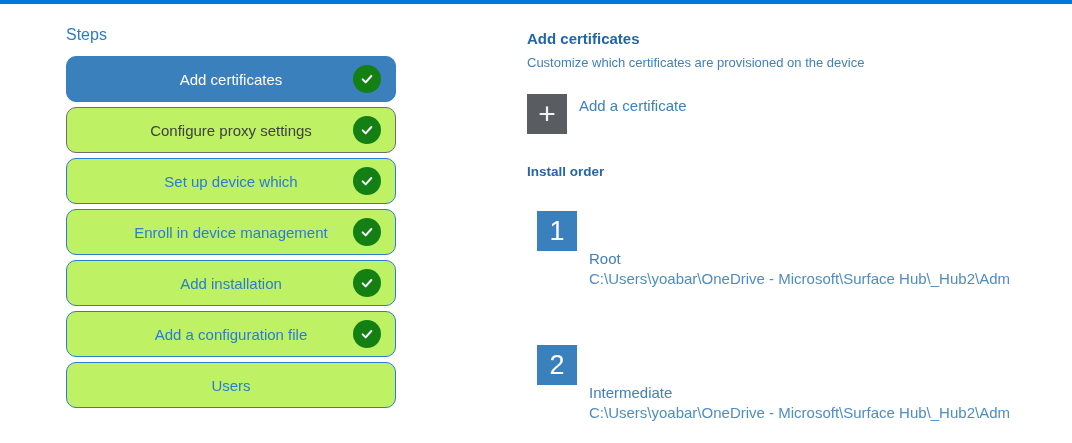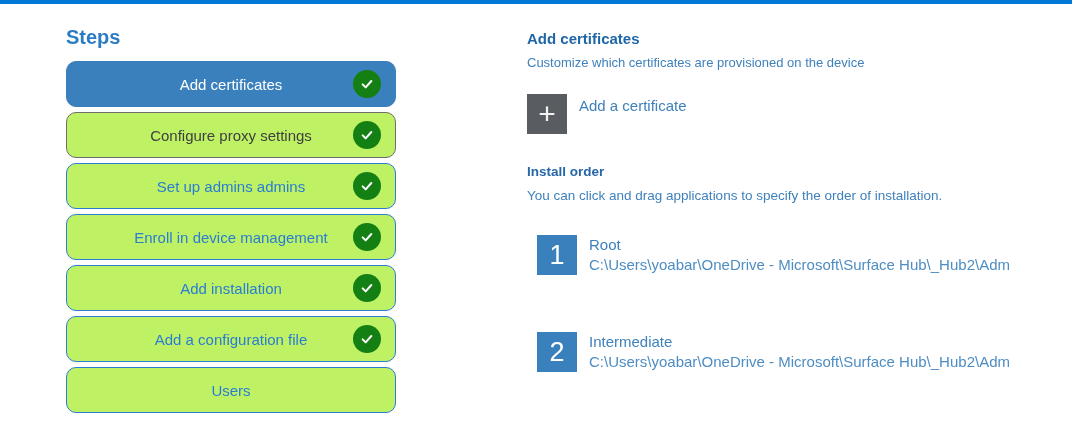--- a/index.html
+++ b/index.html
@@ -13,21 +13,21 @@
   .top-bar {
     position: absolute; left: 0; top: 0;
     width: 1072px; height: 4px;
     background: #0078d7;
   }
   
   .steps-panel {
     position: absolute; left: 66px; top: 26px; width: 330px;
   }
   .steps-title {
-    font-size: 20px; font-weight: bold; color: #2b7cc4;
+    font-size: 16px; font-weight: normal; color: #2b7cc4;
     margin-bottom: 12px;
   }
   .step-button {
     position: relative;
     width: 330px; height: 46px;
     margin-bottom: 5px;
     border-radius: 10px;
     background: #bef264;
     border: 1px solid #2b7cd3;
     color: #2b7cd3;
@@ -93,21 +93,21 @@
     display: flex; align-items: flex-start;
     margin-bottom: 57px;
     cursor: grab;
   }
   .install-number {
     width: 40px; height: 40px; flex: 0 0 40px;
     background: #3a80bc; color: #ffffff;
     font-size: 27px;
     display: flex; align-items: center; justify-content: center;
   }
-  .install-text { margin-left: 12px; padding-top: 1px; }
+  .install-text { margin-left: 12px; padding-top: 1px; margin-top: 38px; }
   .install-name {
     font-size: 15px; color: #3e81bb; line-height: 1.25;
   }
   .install-path {
     font-size: 15px; color: #4e8dc3; line-height: 1.3;
     white-space: nowrap;
   }
 </style>
 </head>
 <body>
@@ -127,21 +127,21 @@
   </button>
       <button class="step-button gray">
     <span class="step-label">Configure proxy settings</span>
     <span class="check-circle">
       <svg viewBox="0 0 24 24">
             <path d="M5.5 12.5l4.5 4.5 8.5-9.5" fill="none" stroke="#ffffff" stroke-width="3" stroke-linecap="round" stroke-linejoin="round"></path>
           </svg>
     </span>
   </button>
       <button class="step-button">
-    <span class="step-label">Set up admins admins</span>
+    <span class="step-label">Set up device which</span>
     <span class="check-circle">
       <svg viewBox="0 0 24 24">
             <path d="M5.5 12.5l4.5 4.5 8.5-9.5" fill="none" stroke="#ffffff" stroke-width="3" stroke-linecap="round" stroke-linejoin="round"></path>
           </svg>
     </span>
   </button>
       <button class="step-button">
     <span class="step-label">Enroll in device management</span>
     <span class="check-circle">
       <svg viewBox="0 0 24 24">
@@ -175,21 +175,20 @@
 <div class="content-panel">
   <div class="section-title">Add certificates</div>
   <div class="section-subtitle">Customize which certificates are provisioned on the device</div>
 
   <div class="add-cert-row">
     <div class="plus-button">+</div>
     <div class="add-cert-label">Add a certificate</div>
   </div>
 
   <div class="install-order-title">Install order</div>
-  <div class="install-order-subtitle">You can click and drag applications to specify the order of installation.</div>
 
   <div class="install-list" id="install-list">
       <div class="install-item">
     <div class="install-number">1</div>
     <div class="install-text">
       <div class="install-name">Root</div>
       <div class="install-path">C:\Users\yoabar\OneDrive - Microsoft\Surface Hub\_Hub2\Adm</div>
     </div>
   </div>
       <div class="install-item">

